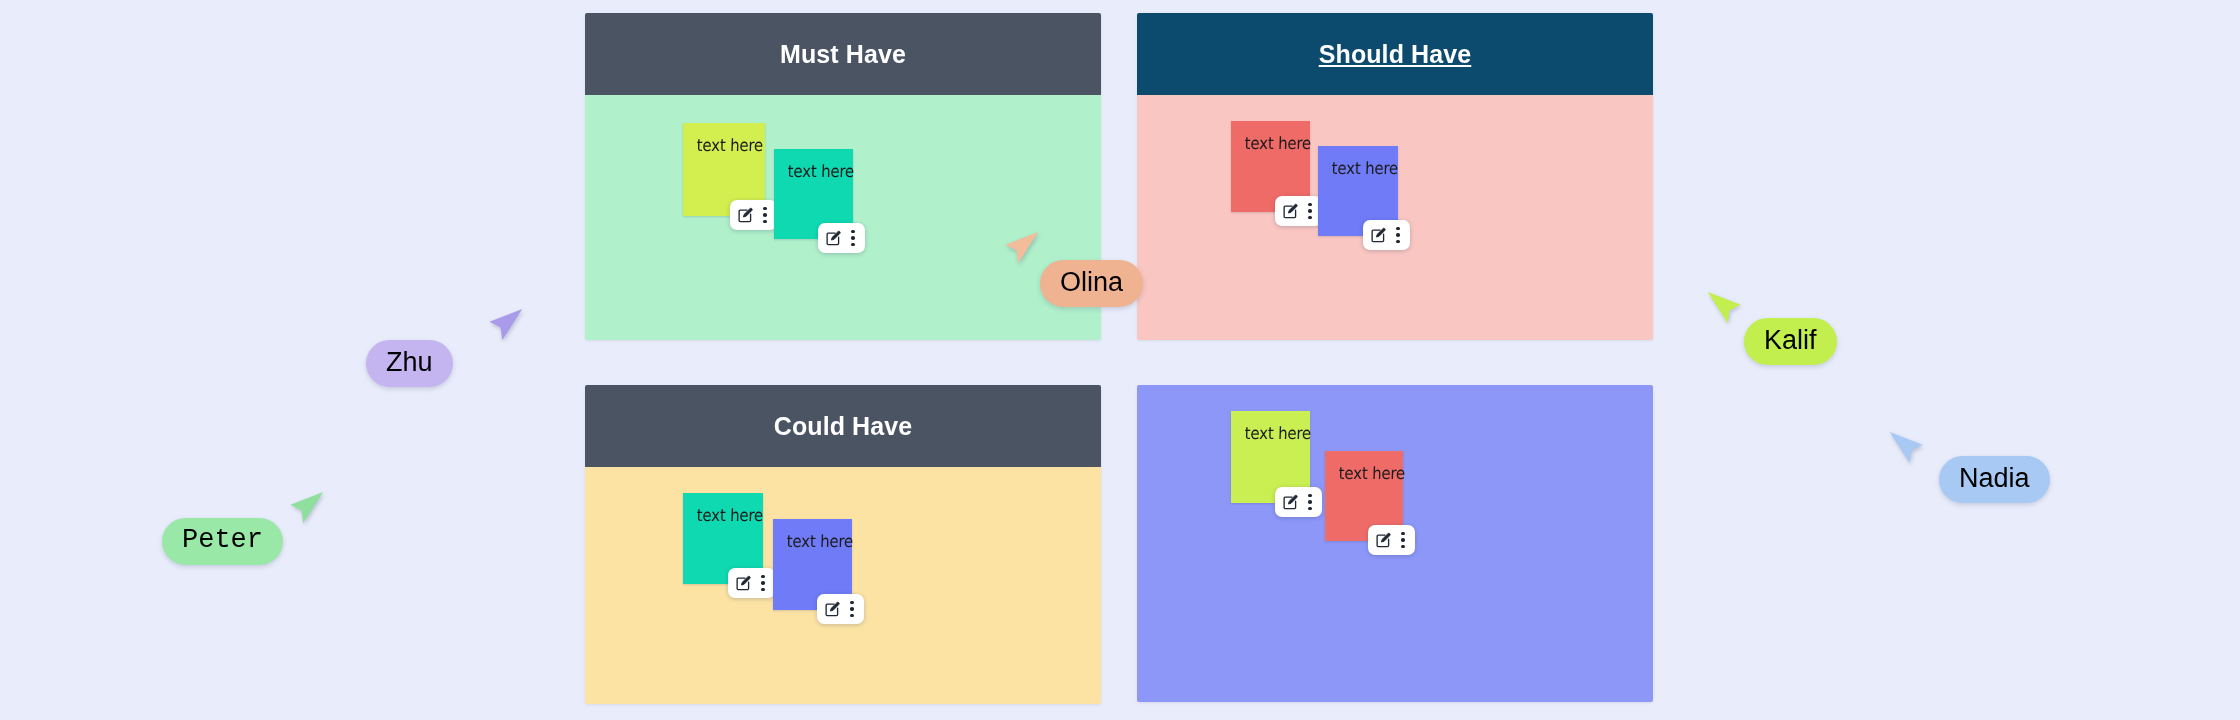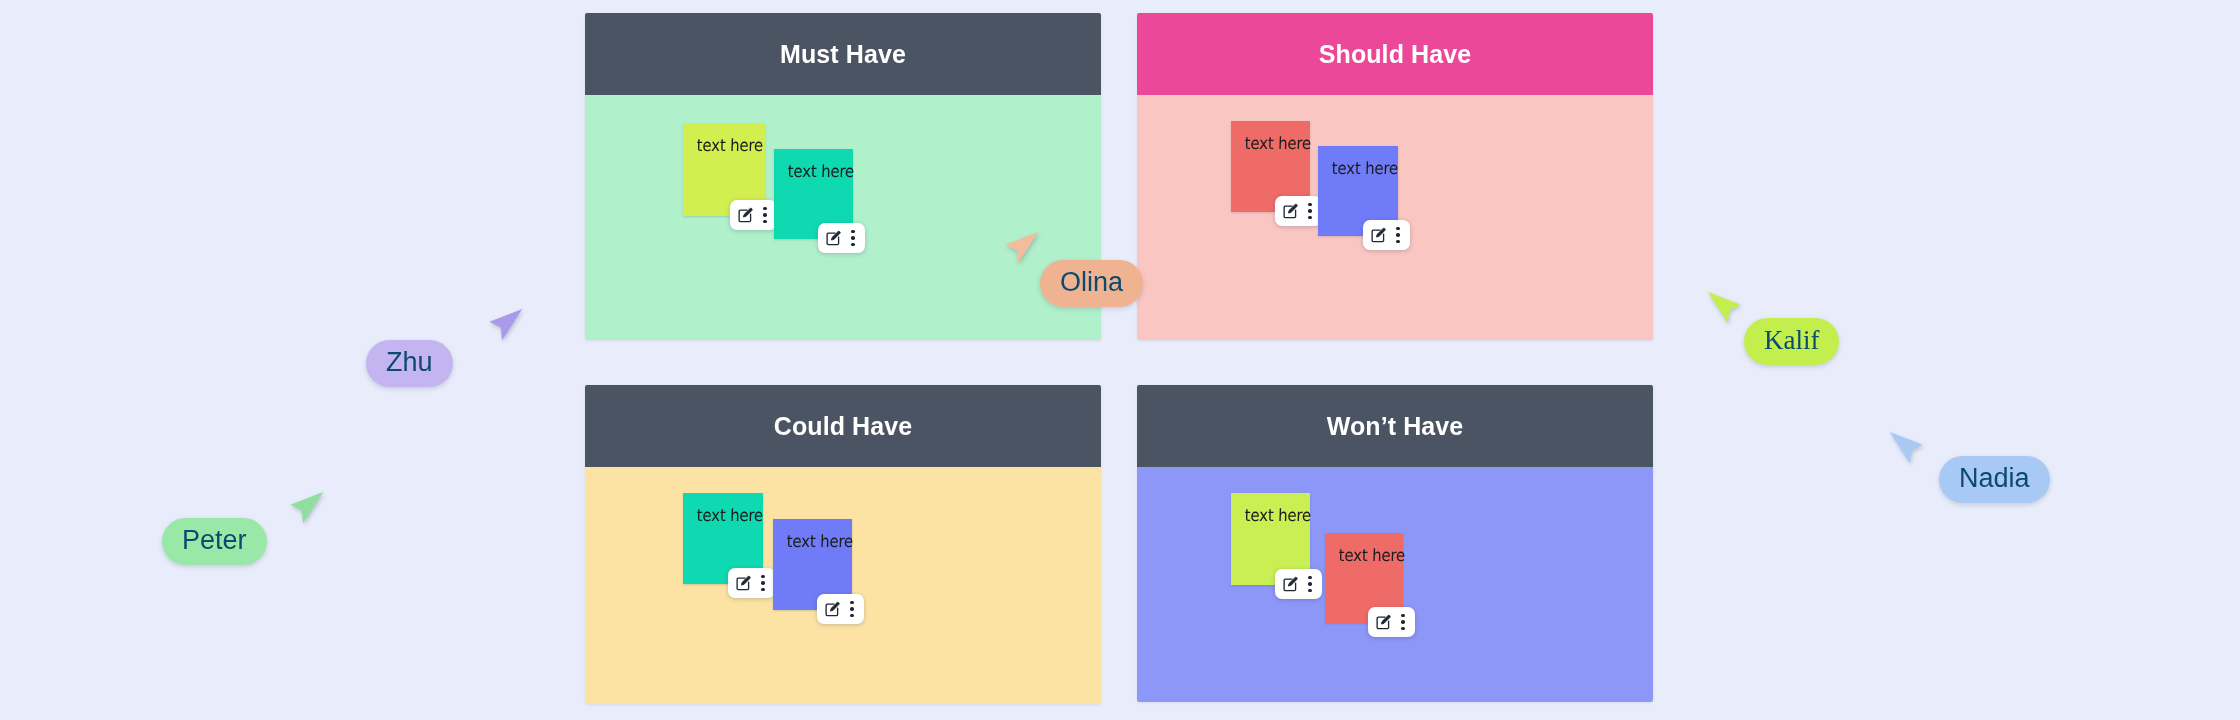--- a/index.html
+++ b/index.html
@@ -105,21 +105,21 @@
     position: absolute;
     width: 40px;
     height: 40px;
     filter: drop-shadow(1px 2px 2px rgba(60, 70, 110, 0.28));
   }
   .cursor-label {
     position: absolute;
     border-radius: 999px;
     padding: 9px 20px 11px;
     font-size: 27px;
-    color: #0c4a6e;
+    color: #000000;
     line-height: 1;
     white-space: nowrap;
     box-shadow: 0 2px 5px rgba(60, 70, 110, 0.20);
   }
 </style>
 </head>
 <body>
 
 <div id="board">
     <div class="quadrant q-must">
@@ -149,21 +149,21 @@
             <span class="icon-dots">
               <i></i>
               <i></i>
               <i></i>
             </span>
           </div>
         </div>
       </div>
     </div>
     <div class="quadrant q-should">
-      <div class="q-header" style="background: #ec4899;">Should Have</div>
+      <div class="q-header" style="background: #0c4a6e; text-decoration: underline;">Should Have</div>
       <div class="q-body" style="background: rgb(249, 198, 194);">
         <div class="note" style="left: 94px; top: 26px; width: 79px; height: 91px; background: rgb(239, 107, 104);">
           <div class="note-text">text here</div>
           <div class="note-tools">
             <svg viewBox="0 0 24 24" class="icon-edit">
               <path d="M14.2 4.4H4.6a1.6 1.6 0 0 0-1.6 1.6v13a1.6 1.6 0 0 0 1.6 1.6h13a1.6 1.6 0 0 0 1.6-1.6v-8.8" fill="none" stroke="#1f2733" stroke-width="1.9" stroke-linecap="round" stroke-linejoin="round"></path>
               <path d="M20.9 2.3a1.9 1.9 0 0 1 0 2.7l-8.3 8.3-3.6.9.9-3.6 8.3-8.3a1.9 1.9 0 0 1 2.7 0z" fill="#1f2733" stroke="#1f2733" stroke-width="1.1" stroke-linejoin="round"></path>
             </svg>
             <span class="icon-dots">
               <i></i>
@@ -215,21 +215,20 @@
             <span class="icon-dots">
               <i></i>
               <i></i>
               <i></i>
             </span>
           </div>
         </div>
       </div>
     </div>
     <div class="quadrant q-wont">
-      <div class="q-header" style="background: rgb(74, 84, 99);">Won’t Have</div>
       <div class="q-body" style="background: rgb(140, 151, 248);">
         <div class="note" style="left: 94px; top: 26px; width: 79px; height: 92px; background: rgb(201, 239, 82);">
           <div class="note-text">text here</div>
           <div class="note-tools">
             <svg viewBox="0 0 24 24" class="icon-edit">
               <path d="M14.2 4.4H4.6a1.6 1.6 0 0 0-1.6 1.6v13a1.6 1.6 0 0 0 1.6 1.6h13a1.6 1.6 0 0 0 1.6-1.6v-8.8" fill="none" stroke="#1f2733" stroke-width="1.9" stroke-linecap="round" stroke-linejoin="round"></path>
               <path d="M20.9 2.3a1.9 1.9 0 0 1 0 2.7l-8.3 8.3-3.6.9.9-3.6 8.3-8.3a1.9 1.9 0 0 1 2.7 0z" fill="#1f2733" stroke="#1f2733" stroke-width="1.1" stroke-linejoin="round"></path>
             </svg>
             <span class="icon-dots">
               <i></i>
@@ -256,26 +255,26 @@
     </div>
   </div>
 <div id="cursor-layer">
     <svg viewBox="0 0 100 100" class="cursor-arrow" style="left: 487px; top: 305px;">
       <path d="M88,10 L38,88 L34,56 L6,42 Z" fill="#a99bea"></path>
     </svg>
     <div class="cursor-label" style="left: 366px; top: 340px; background: rgb(196, 180, 240); text-align: center;">Zhu</div>
     <svg viewBox="0 0 100 100" class="cursor-arrow" style="left: 288px; top: 488px;">
       <path d="M88,10 L38,88 L34,56 L6,42 Z" fill="#8fe09f"></path>
     </svg>
-    <div class="cursor-label" style="left: 162px; top: 518px; background: rgb(154, 232, 168);">Peter</div>
+    <div class="cursor-label" style="left: 162px; top: 518px; background: rgb(154, 232, 168); font-family: Liberation Mono, monospace;">Peter</div>
     <svg viewBox="0 0 100 100" class="cursor-arrow" style="left: 1003px; top: 228px;">
       <path d="M88,10 L38,88 L34,56 L6,42 Z" fill="#f3bd9b"></path>
     </svg>
     <div class="cursor-label" style="left: 1040px; top: 260px; background: rgb(240, 179, 145);">Olina</div>
     <svg viewBox="0 0 100 100" class="cursor-arrow" style="left: 1703px; top: 288px;">
       <path d="M12,10 L62,88 L66,56 L94,42 Z" fill="#c3ef4e"></path>
     </svg>
-    <div class="cursor-label" style="left: 1744px; top: 318px; background: rgb(195, 239, 78); font-family: Liberation Serif, serif;">Kalif</div>
+    <div class="cursor-label" style="left: 1744px; top: 318px; background: rgb(195, 239, 78);">Kalif</div>
     <svg viewBox="0 0 100 100" class="cursor-arrow" style="left: 1885px; top: 428px;">
       <path d="M12,10 L62,88 L66,56 L94,42 Z" fill="#a8c9f4"></path>
     </svg>
     <div class="cursor-label" style="left: 1939px; top: 456px; background: rgb(168, 201, 244);">Nadia</div>
   </div>
 
 </body></html>

